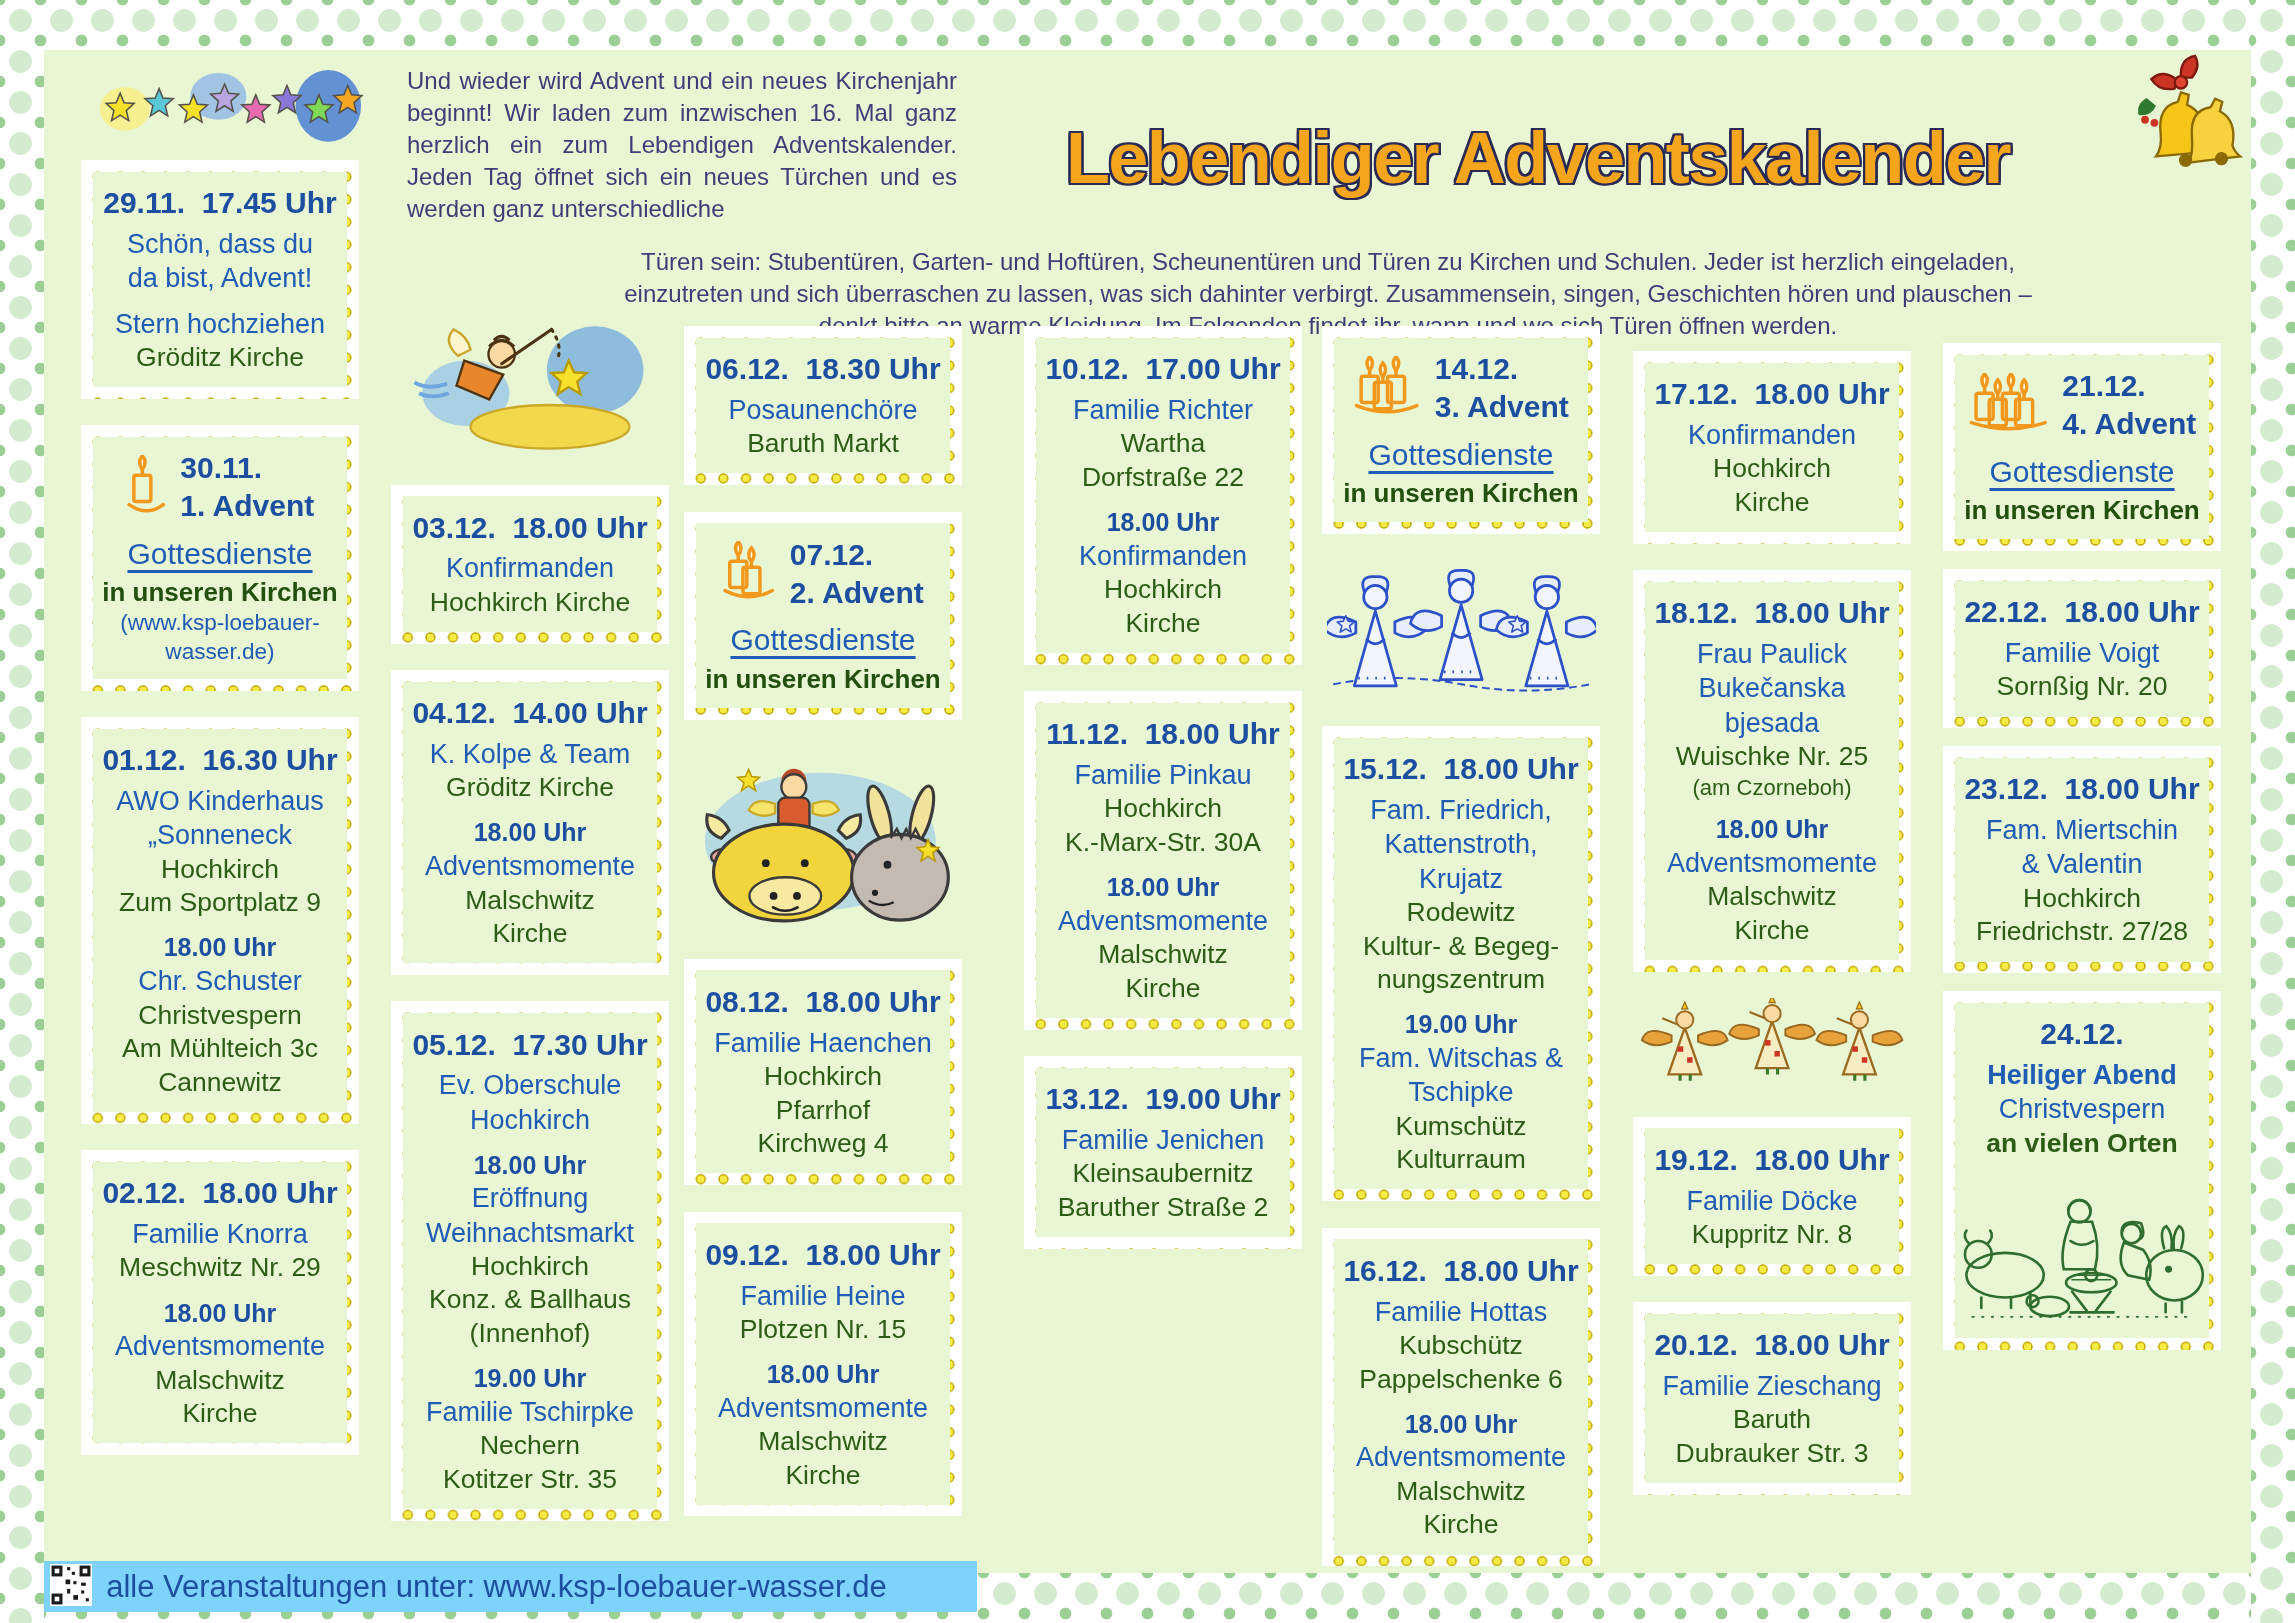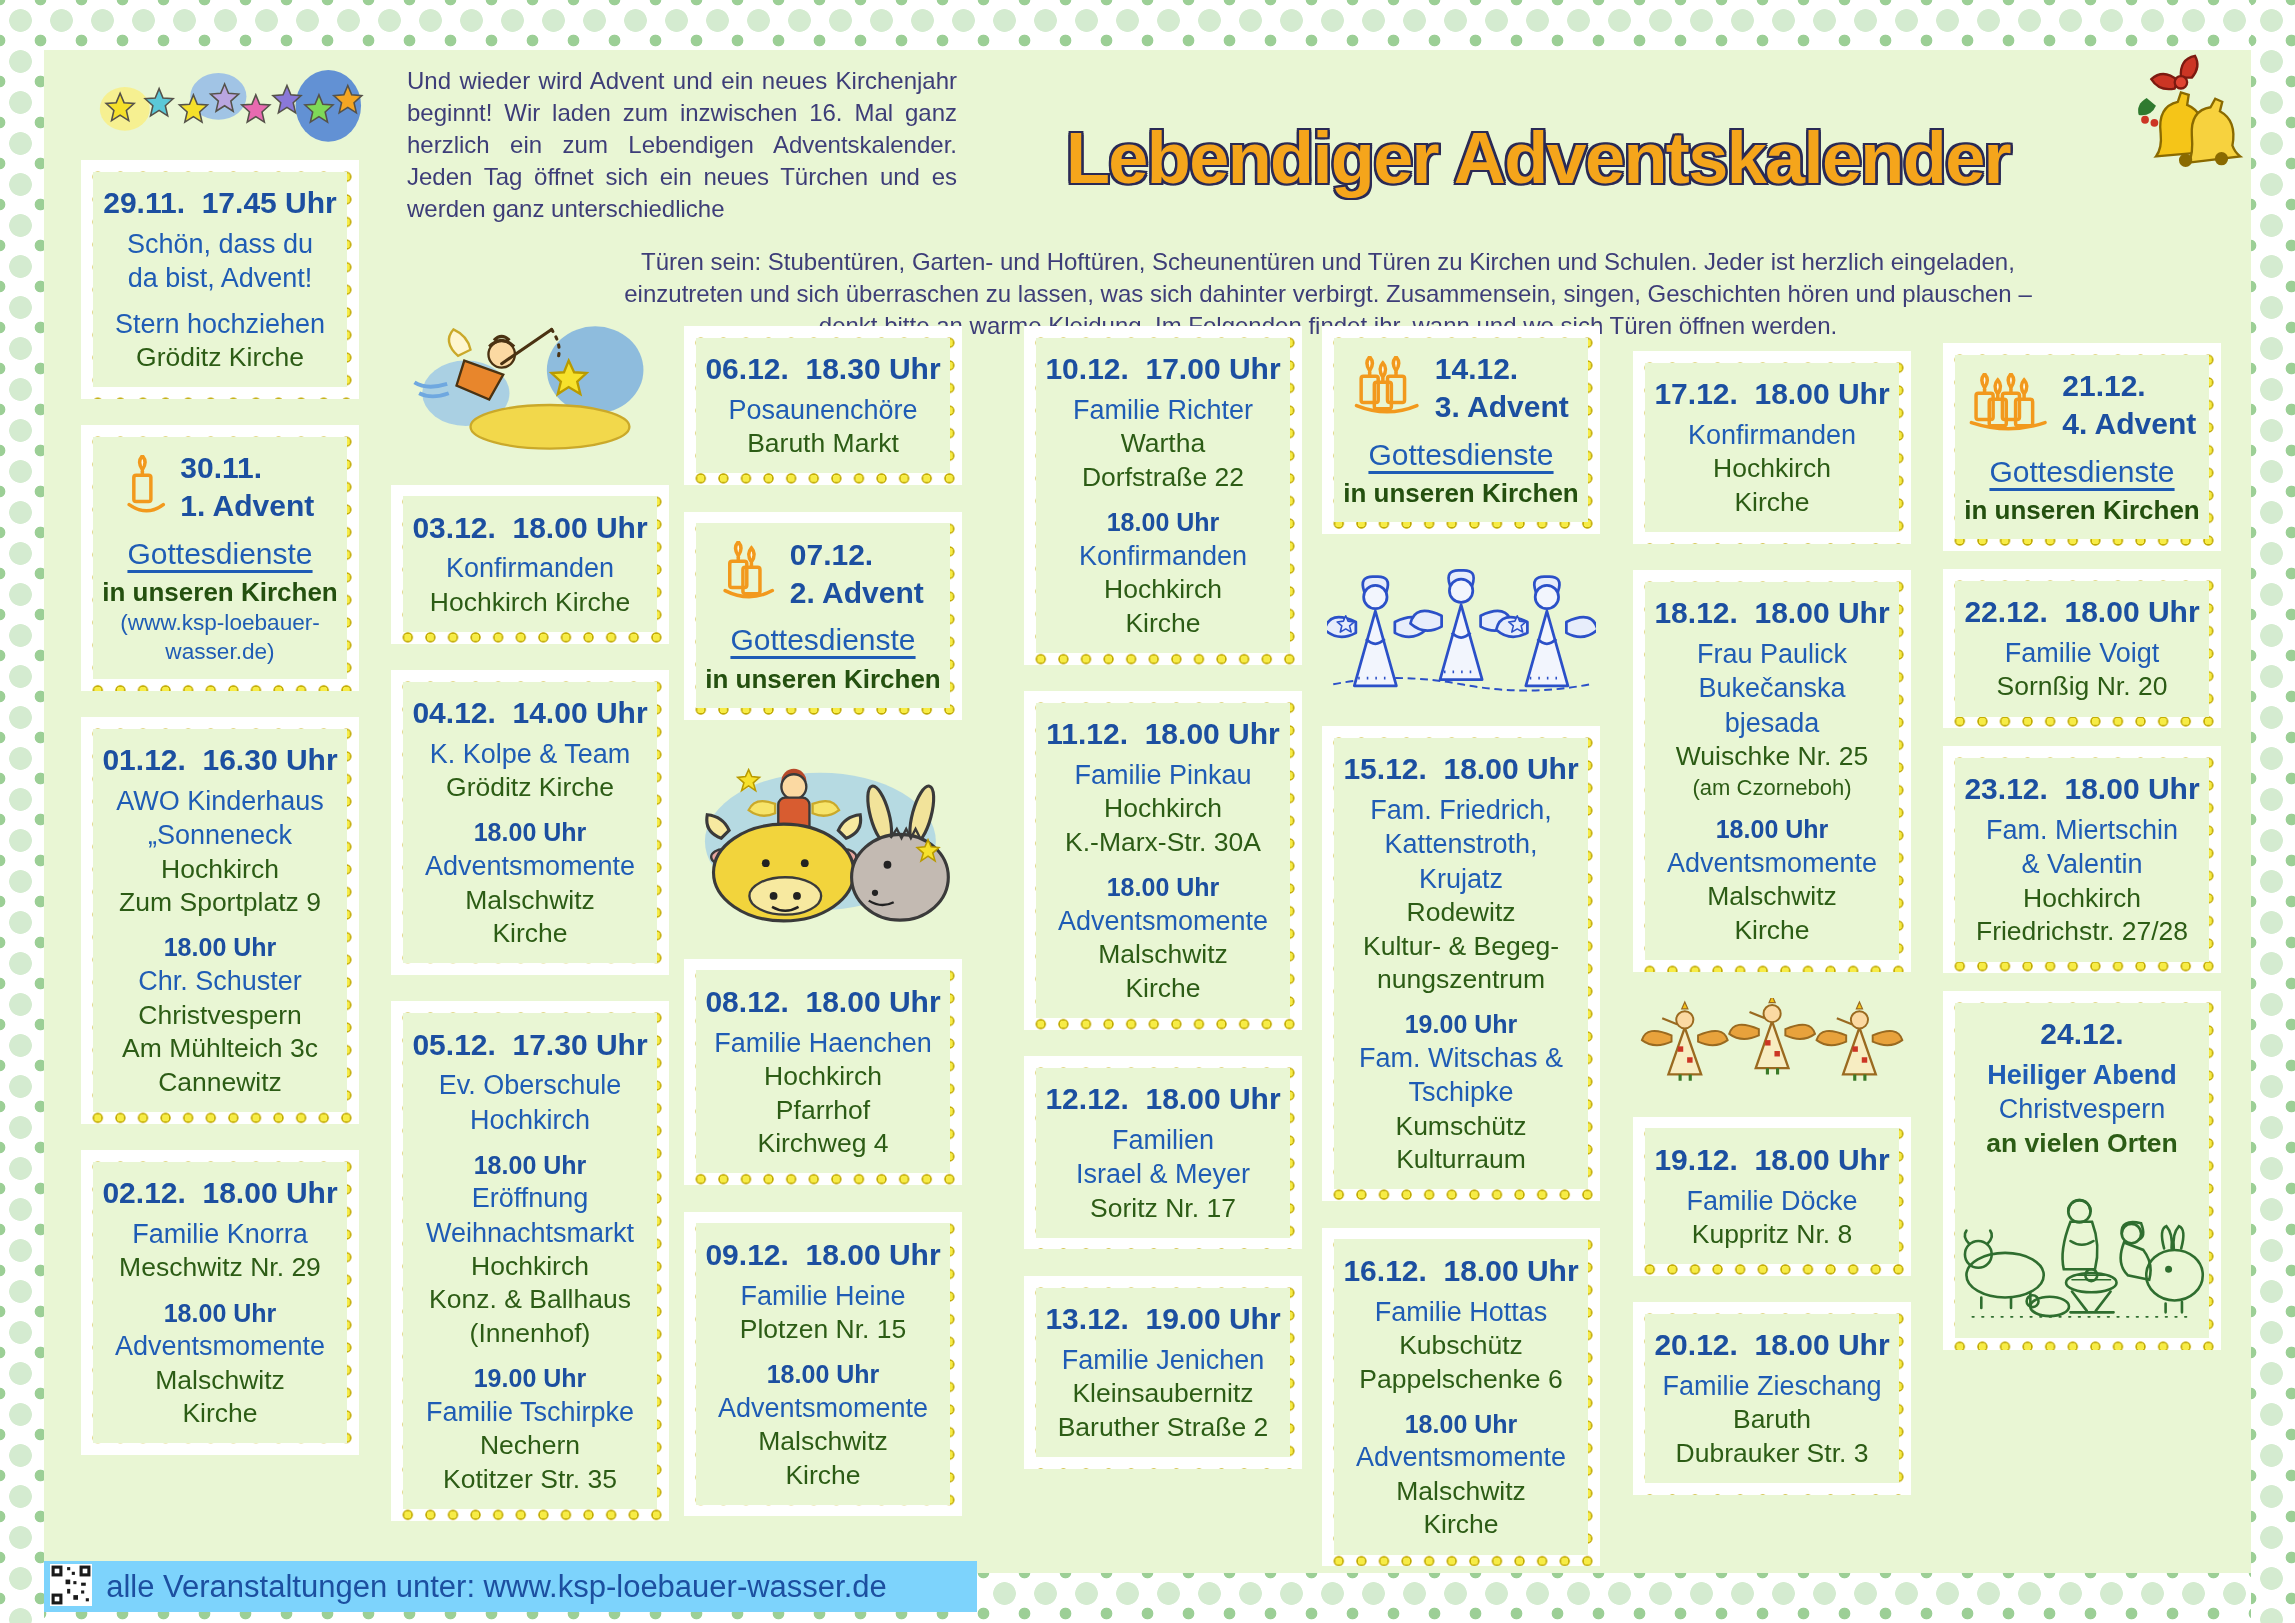--- a/index.html
+++ b/index.html
@@ -343,28 +343,20 @@
     <div class="card">
       <div class="card-inner">
         <div class="ln date">11.12.  18.00 Uhr</div>
         <div class="ln name">Familie Pinkau</div>
         <div class="ln place">Hochkirch</div>
         <div class="ln place">K.-Marx-Str. 30A</div>
         <div class="ln time">18.00 Uhr</div>
         <div class="ln name">Adventsmomente</div>
         <div class="ln place">Malschwitz</div>
         <div class="ln place">Kirche</div>
-      </div>
-    </div>
-    <div class="card">
-      <div class="card-inner">
-        <div class="ln date">12.12.  18.00 Uhr</div>
-        <div class="ln name">Familien</div>
-        <div class="ln name">Israel &amp; Meyer</div>
-        <div class="ln place">Soritz Nr. 17</div>
       </div>
     </div>
     <div class="card">
       <div class="card-inner">
         <div class="ln date">13.12.  19.00 Uhr</div>
         <div class="ln name">Familie Jenichen</div>
         <div class="ln place">Kleinsaubernitz</div>
         <div class="ln place">Baruther Straße 2</div>
       </div>
     </div>

